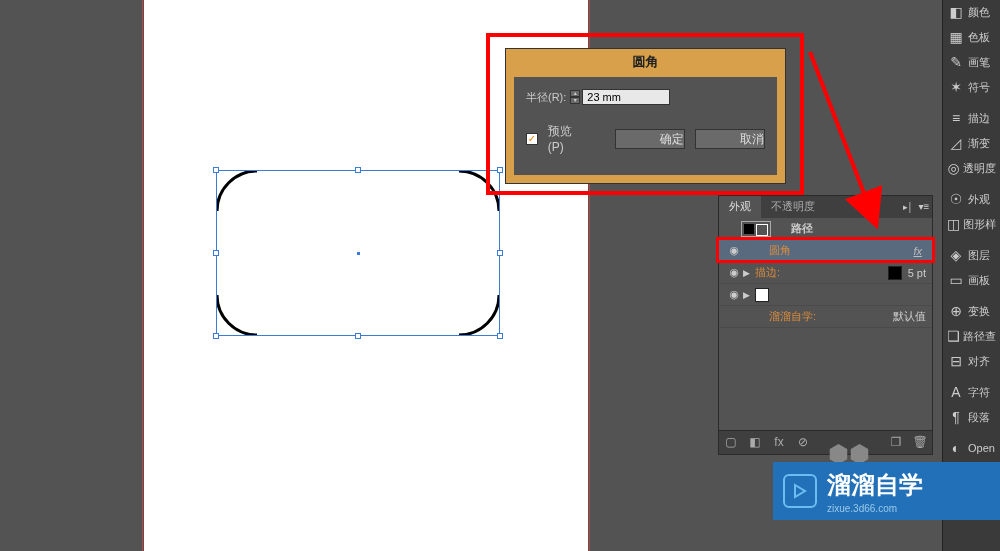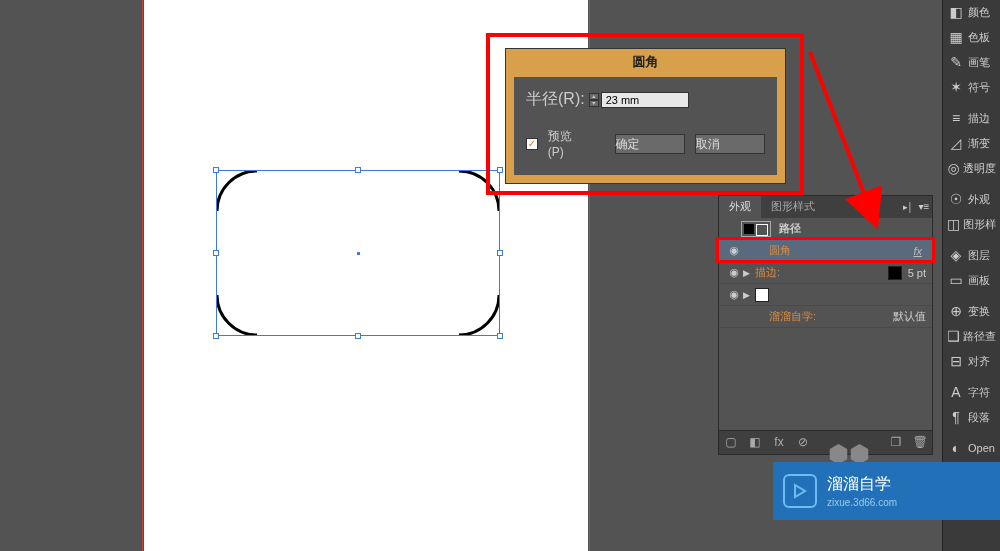--- a/index.html
+++ b/index.html
@@ -119,21 +119,21 @@
       margin: 2px 8px 8px 8px;
       background: #535353;
       padding: 12px;
       height: 98px;
     }
     .dialog-row {
       display: flex;
       align-items: center;
       margin-bottom: 18px;
     }
-    .dialog-row label { color: #ccc; font-size: 16px; margin-right: 4px; }
+    .dialog-row label { color: #ccc; font-size: 11px; margin-right: 4px; }
     .spinner {
       display: flex;
       flex-direction: column;
       margin-right: 2px;
     }
     .spinner-btn {
       width: 10px;
       height: 7px;
       background: #6a6a6a;
       border: 1px solid #333;
@@ -167,21 +167,21 @@
       color: #e87b00;
       font-size: 10px;
     }
     .dlg-btn {
       width: 72px;
       height: 20px;
       background: #6a6a6a;
       border: 1px solid #333;
       color: #ddd;
       font-size: 12px;
-      text-align: left;
+      text-align: right;
       line-height: 18px;
       cursor: pointer;
     }
     
     
     .right-dock {
       position: absolute;
       right: 0;
       top: 0;
       width: 58px;
@@ -343,21 +343,21 @@
     .wm-icon {
       width: 34px;
       height: 34px;
       border: 2px solid #6dbdf2;
       border-radius: 6px;
       display: flex;
       align-items: center;
       justify-content: center;
       margin-right: 10px;
     }
-    .wm-text-cn { color: #fff; font-size: 16px; font-weight: normal; }
+    .wm-text-cn { color: #fff; font-size: 24px; font-weight: bold; }
     .wm-text-en { color: #9ac9ea; font-size: 10px; margin-top: 2px; }
     .wm-hex {
       position: absolute;
       left: 828px;
       top: 440px;
       color: #888;
       font-size: 24px;
     }
     
     .path-swatch {
@@ -450,30 +450,30 @@
       <div class="dlg-btn">确定</div>
       <div class="dlg-btn">取消</div>
     </div>
   </div>
 </div>
 <div class="dialog-highlight"></div>
 
 <div class="appearance-panel">
   <div class="panel-tabs">
     <div class="panel-tab active">外观</div>
-    <div class="panel-tab">图形样式</div>
+    <div class="panel-tab">不透明度</div>
     <div class="panel-tab-spacer"></div>
     <div class="panel-menu-btn2">▸│</div>
     <div class="panel-menu-btn">▾≡</div>
   </div>
   <div class="panel-body-area">
     <div class="appearance-row">
       <span class="eye"></span>
       <span class="path-swatch"></span>
-      <span class="label" style="margin-left:8px;font-weight:bold">路径</span>
+      <span class="label" style="margin-left:20px;font-weight:bold">路径</span>
     </div>
     <div class="appearance-row selected">
       <span class="eye">◉</span>
       <span class="tri"></span>
       <span class="label orange" style="margin-left:14px">圆角</span>
       <span class="fx">fx</span>
     </div>
     <div class="appearance-row">
       <span class="eye">◉</span>
       <span class="tri">▶</span>

